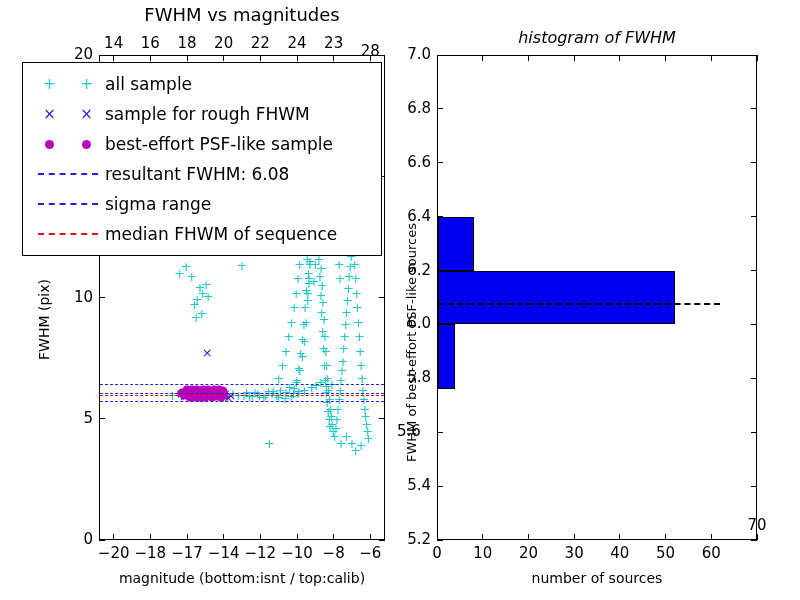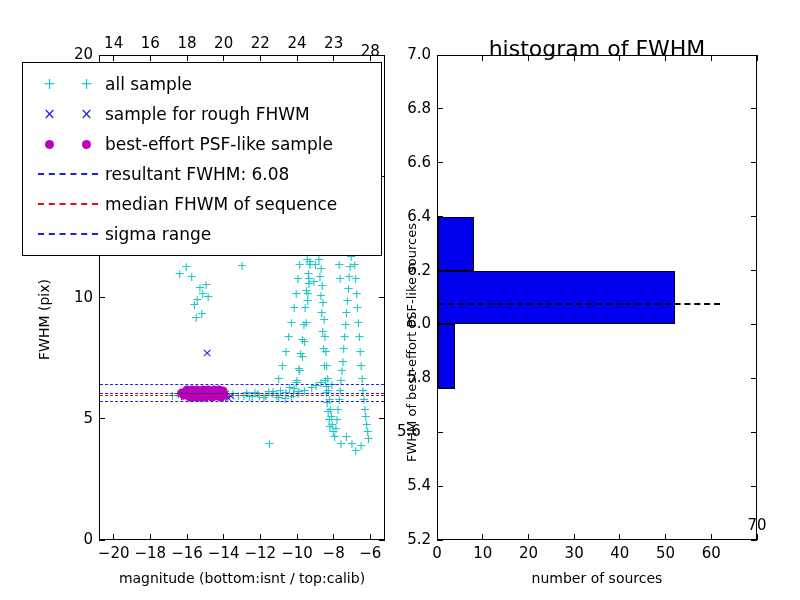--- a/index.html
+++ b/index.html
@@ -46,35 +46,36 @@
   .hbar{position:absolute;background:#0000ee;border:1.1px solid #000;box-sizing:border-box;}
   .hmedian{position:absolute;height:0;border-top:2.2px dashed #000;}
 </style>
 </head>
 <body>
 
 <div id="root">
 
   <div class="axis-frame" id="ax-left" style="left:99px;top:55px;width:286px;height:485px;"></div>
 
+  <div class="axtitle" style="left:99px;top:4px;width:286px;font-size:18px;">FWHM vs magnitudes</div>
 
   <div class="axlabel" style="left:99px;top:570px;width:286px;text-align:center;font-size:14px;">magnitude (bottom:isnt / top:calib)</div>
 
   <div class="axlabel vrot" style="left:36px;top:360px;font-size:14px;">FWHM (pix)</div>
 
   <div id="left-ticks">
       <div class="tick" style="left: 113.167px; top: 534px; width: 1px; height: 6px;"></div>
       <div class="tick" style="left: 113.167px; top: 55px; width: 1px; height: 6px;"></div>
       <div class="ticklabel" style="left: 89.6667px; top: 544px; width: 48px;">−20</div>
       <div class="tick" style="left: 149.833px; top: 534px; width: 1px; height: 6px;"></div>
       <div class="tick" style="left: 149.833px; top: 55px; width: 1px; height: 6px;"></div>
       <div class="ticklabel" style="left: 126.333px; top: 544px; width: 48px;">−18</div>
       <div class="tick" style="left: 186.5px; top: 534px; width: 1px; height: 6px;"></div>
       <div class="tick" style="left: 186.5px; top: 55px; width: 1px; height: 6px;"></div>
-      <div class="ticklabel" style="left: 163px; top: 544px; width: 48px;">−16</div>
+      <div class="ticklabel" style="left: 163px; top: 544px; width: 48px;">−17</div>
       <div class="tick" style="left: 223.167px; top: 534px; width: 1px; height: 6px;"></div>
       <div class="tick" style="left: 223.167px; top: 55px; width: 1px; height: 6px;"></div>
       <div class="ticklabel" style="left: 199.667px; top: 544px; width: 48px;">−14</div>
       <div class="tick" style="left: 259.833px; top: 534px; width: 1px; height: 6px;"></div>
       <div class="tick" style="left: 259.833px; top: 55px; width: 1px; height: 6px;"></div>
       <div class="ticklabel" style="left: 236.333px; top: 544px; width: 48px;">−12</div>
       <div class="tick" style="left: 296.5px; top: 534px; width: 1px; height: 6px;"></div>
       <div class="tick" style="left: 296.5px; top: 55px; width: 1px; height: 6px;"></div>
       <div class="ticklabel" style="left: 273px; top: 544px; width: 48px;">−10</div>
       <div class="tick" style="left: 333.167px; top: 534px; width: 1px; height: 6px;"></div>
@@ -387,35 +388,35 @@
         <div class="lg-txt">best-effort PSF-like sample</div>
       </div>
       <div class="lg-row">
         <div class="lg-key">
           <div class="lg-line dash-blue" style="border-top-color: rgb(34, 34, 221);"></div>
         </div>
         <div class="lg-txt">resultant FWHM: 6.08</div>
       </div>
       <div class="lg-row">
         <div class="lg-key">
+          <div class="lg-line dashdot" style="border-top-color: rgb(34, 34, 221);"></div>
+        </div>
+        <div class="lg-txt">sigma range</div>
+      </div>
+      <div class="lg-row">
+        <div class="lg-key">
           <div class="lg-line dash-red" style="border-top-color: rgb(224, 16, 16);"></div>
         </div>
         <div class="lg-txt">median FHWM of sequence</div>
       </div>
-      <div class="lg-row">
-        <div class="lg-key">
-          <div class="lg-line dashdot" style="border-top-color: rgb(34, 34, 221);"></div>
-        </div>
-        <div class="lg-txt">sigma range</div>
-      </div>
     </div>
 
   <div class="axis-frame" id="ax-right" style="left:437px;top:55px;width:320px;height:485px;"></div>
 
-  <div class="axtitle" style="left:437px;top:36px;width:320px;font-size:22px;">histogram of FWHM</div>
+  <div class="axtitle" style="left:437px;top:28px;width:320px;font-size:16px;font-style:italic;">histogram of FWHM</div>
 
   <div class="axlabel" style="left:437px;top:570px;width:320px;text-align:center;font-size:14px;">number of sources</div>
 
   <div class="axlabel vrot" style="left:404px;top:462px;font-size:13px;">FWHM of best-effort PSF-like sources</div>
 
   <div id="right-ticks">
       <div class="tick" style="left: 436.5px; top: 534px; width: 1px; height: 6px;"></div>
       <div class="tick" style="left: 436.5px; top: 55px; width: 1px; height: 6px;"></div>
       <div class="ticklabel" style="left: 415px; top: 544px; width: 44px;">0</div>
       <div class="tick" style="left: 482.214px; top: 534px; width: 1px; height: 6px;"></div>

